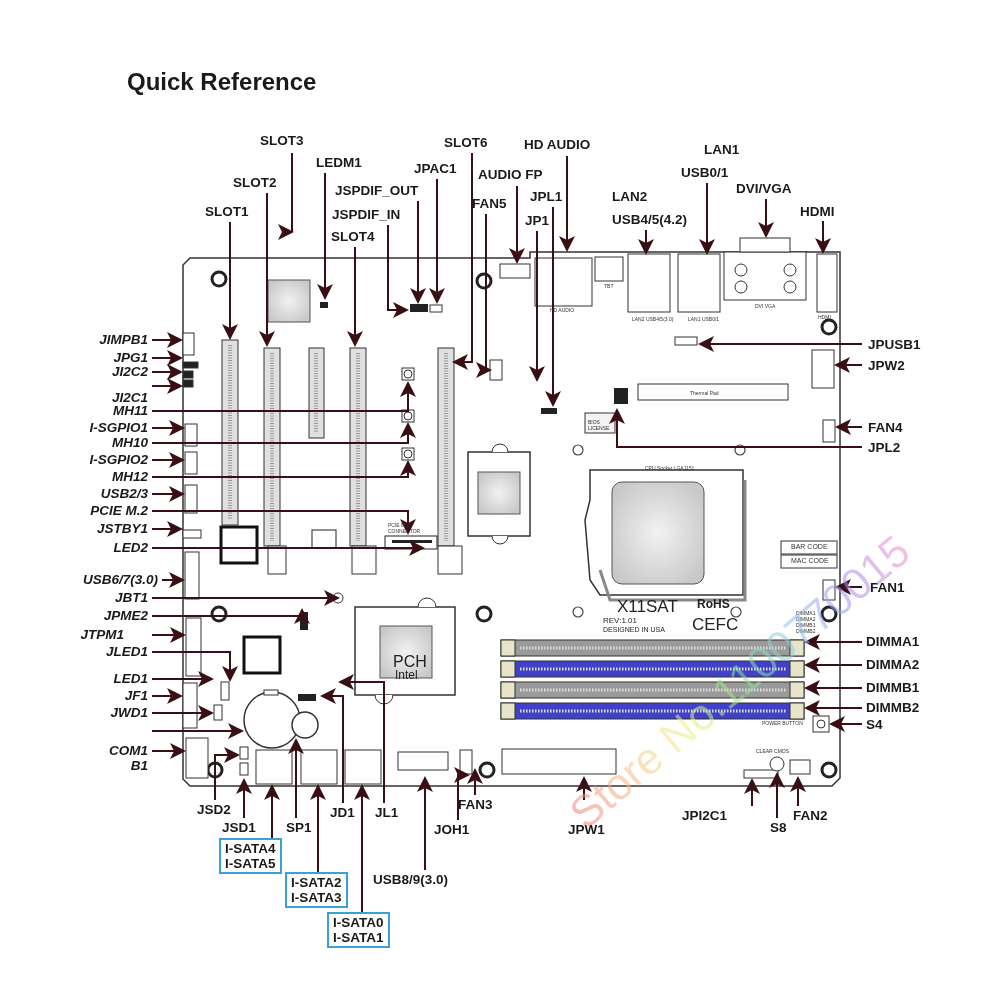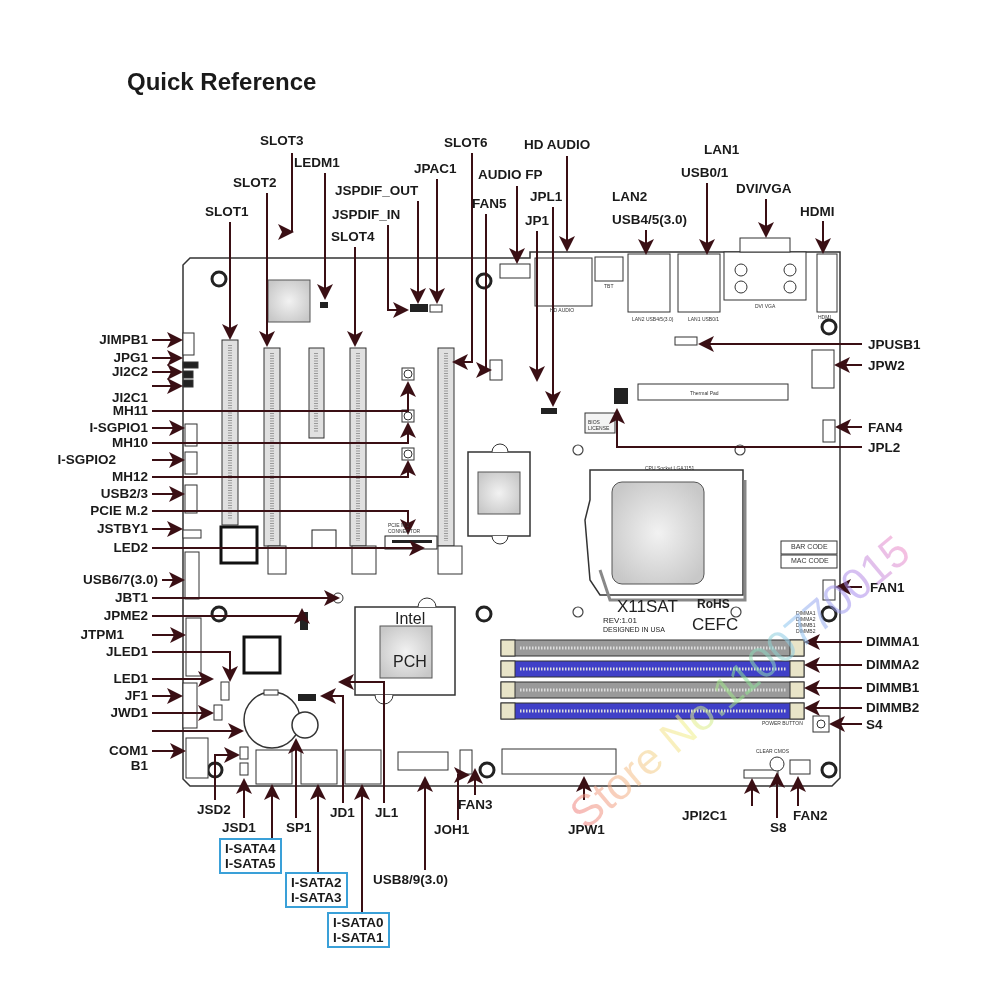--- a/index.html
+++ b/index.html
@@ -1,19 +1,19 @@
 <!DOCTYPE html>
 <html><head>
 <meta charset="utf-8">
 <style>
   html,body{margin:0;padding:0;background:#fff;}
   body{width:1000px;height:1000px;position:relative;overflow:hidden;font-family:"Liberation Sans",sans-serif;}
   .title{position:absolute;left:127px;top:68px;font-size:24px;font-weight:bold;color:#1a1a1a;}
   .lbl{position:absolute;font-weight:bold;font-size:13.5px;color:#1a1a1a;white-space:nowrap;line-height:16px;}
-  .lbl.r{text-align:center;}
+  .lbl.r{text-align:center;font-style:italic;}
   .boxlbl{position:absolute;border:2px solid #3aa0d8;padding:1px 4px;font-weight:bold;font-size:13.5px;color:#1a1a1a;line-height:15px;background:#fff;}
   .tiny{position:absolute;font-size:5px;color:#333;white-space:nowrap;}
   svg{position:absolute;left:0;top:0;}
   .wm{position:absolute;left:560px;top:800px;font-size:44px;transform:rotate(-40deg);transform-origin:left top;white-space:nowrap;
       background:linear-gradient(90deg,#f08080,#f5c08a,#f2f08a,#8ee58e,#8ec8f0,#a58ef0,#f08ec8);
       -webkit-background-clip:text;background-clip:text;color:transparent;opacity:0.55;}
   .mb{position:absolute;font-size:14px;color:#222;}
 </style>
 </head>
 <body>
@@ -268,46 +268,46 @@
       <path d="M798,806 L798,778" marker-end="url(#ah)"></path>
       <path d="M272,838 L272,786" marker-end="url(#ah)"></path>
       <path d="M318,872 L318,786" marker-end="url(#ah)"></path>
       <path d="M362,912 L362,786" marker-end="url(#ah)"></path>
     </g>
 </svg>
 
 <div class="lbl" style="left:205px;top:204px">SLOT1</div>
 <div class="lbl" style="left:233px;top:175px">SLOT2</div>
 <div class="lbl" style="left:260px;top:133px">SLOT3</div>
-<div class="lbl" style="left:294px;top:155px">LEDM1</div>
+<div class="lbl" style="left:316px;top:155px">LEDM1</div>
 <div class="lbl" style="left:335px;top:183px">JSPDIF_OUT</div>
 <div class="lbl" style="left:332px;top:207px">JSPDIF_IN</div>
 <div class="lbl" style="left:331px;top:229px">SLOT4</div>
 <div class="lbl" style="left:414px;top:161px">JPAC1</div>
 <div class="lbl" style="left:444px;top:135px">SLOT6</div>
 <div class="lbl" style="left:472px;top:196px">FAN5</div>
 <div class="lbl" style="left:478px;top:167px">AUDIO FP</div>
 <div class="lbl" style="left:525px;top:213px">JP1</div>
 <div class="lbl" style="left:530px;top:189px">JPL1</div>
 <div class="lbl" style="left:524px;top:137px">HD AUDIO</div>
 <div class="lbl" style="left:612px;top:189px">LAN2</div>
-<div class="lbl" style="left:612px;top:212px">USB4/5(3.0)</div>
+<div class="lbl" style="left:612px;top:212px">USB4/5(4.2)</div>
 <div class="lbl" style="left:704px;top:142px">LAN1</div>
 <div class="lbl" style="left:681px;top:165px">USB0/1</div>
 <div class="lbl" style="left:736px;top:181px">DVI/VGA</div>
 <div class="lbl" style="left:800px;top:204px">HDMI</div>
 
 <div class="lbl r" style="right:852px;top:332px">JIMPB1</div>
 <div class="lbl r" style="right:852px;top:350px">JPG1</div>
 <div class="lbl r" style="right:852px;top:364px">JI2C2</div>
 <div class="lbl r" style="right:852px;top:390px">JI2C1</div>
 <div class="lbl r" style="right:852px;top:403px">MH11</div>
 <div class="lbl r" style="right:852px;top:420px">I-SGPIO1</div>
 <div class="lbl r" style="right:852px;top:435px">MH10</div>
-<div class="lbl r" style="right:884px;top:452px">I-SGPIO2</div>
+<div class="lbl r" style="right:852px;top:452px">I-SGPIO2</div>
 <div class="lbl r" style="right:852px;top:469px">MH12</div>
 <div class="lbl r" style="right:852px;top:486px">USB2/3</div>
 <div class="lbl r" style="right:852px;top:503px">PCIE M.2</div>
 <div class="lbl r" style="right:852px;top:521px">JSTBY1</div>
 <div class="lbl r" style="right:852px;top:540px">LED2</div>
 <div class="lbl r" style="right:842px;top:572px">USB6/7(3.0)</div>
 <div class="lbl r" style="right:852px;top:590px">JBT1</div>
 <div class="lbl r" style="right:852px;top:608px">JPME2</div>
 <div class="lbl r" style="right:876px;top:627px">JTPM1</div>
 <div class="lbl r" style="right:852px;top:644px">JLED1</div>
@@ -352,21 +352,21 @@
 <div class="boxlbl" style="left:327px;top:912px">
   <div>I-SATA0</div>
   <div>I-SATA1</div>
 </div>
 
 <div class="mb" style="left:617px;top:597px;font-size:17px">X11SAT</div>
 <div class="mb" style="left:603px;top:616px;font-size:8px">REV:1.01</div>
 <div class="mb" style="left:603px;top:626px;font-size:7px">DESIGNED IN USA</div>
 <div class="mb" style="left:697px;top:597px;font-size:12px;font-weight:bold">RoHS</div>
 <div class="mb" style="left:692px;top:615px;font-size:17px">CEFC</div>
-<div class="mb" style="left:395px;top:610px;font-size:16px">Intel</div>
+<div class="mb" style="left:395px;top:668px;font-size:12px">Intel</div>
 <div class="mb" style="left:393px;top:653px;font-size:16px">PCH</div>
 <div class="tiny" style="left:645px;top:465px">CPU Socket LGA1151</div>
 <div class="tiny" style="left:690px;top:390px">Thermal Pad</div>
 <div class="tiny" style="left:588px;top:419px;width:25px;white-space:normal">BIOS LICENSE</div>
 <div class="tiny" style="left:791px;top:543px;font-size:7px">BAR CODE</div>
 <div class="tiny" style="left:791px;top:557px;font-size:7px">MAC CODE</div>
 <div class="tiny" style="left:762px;top:720px">POWER BUTTON</div>
 <div class="tiny" style="left:756px;top:748px">CLEAR CMOS</div>
 <div class="tiny" style="left:388px;top:522px;width:40px;white-space:normal">PCIE M.2 CONNECTOR</div>
 <div class="tiny" style="left:550px;top:307px">HD AUDIO</div>

